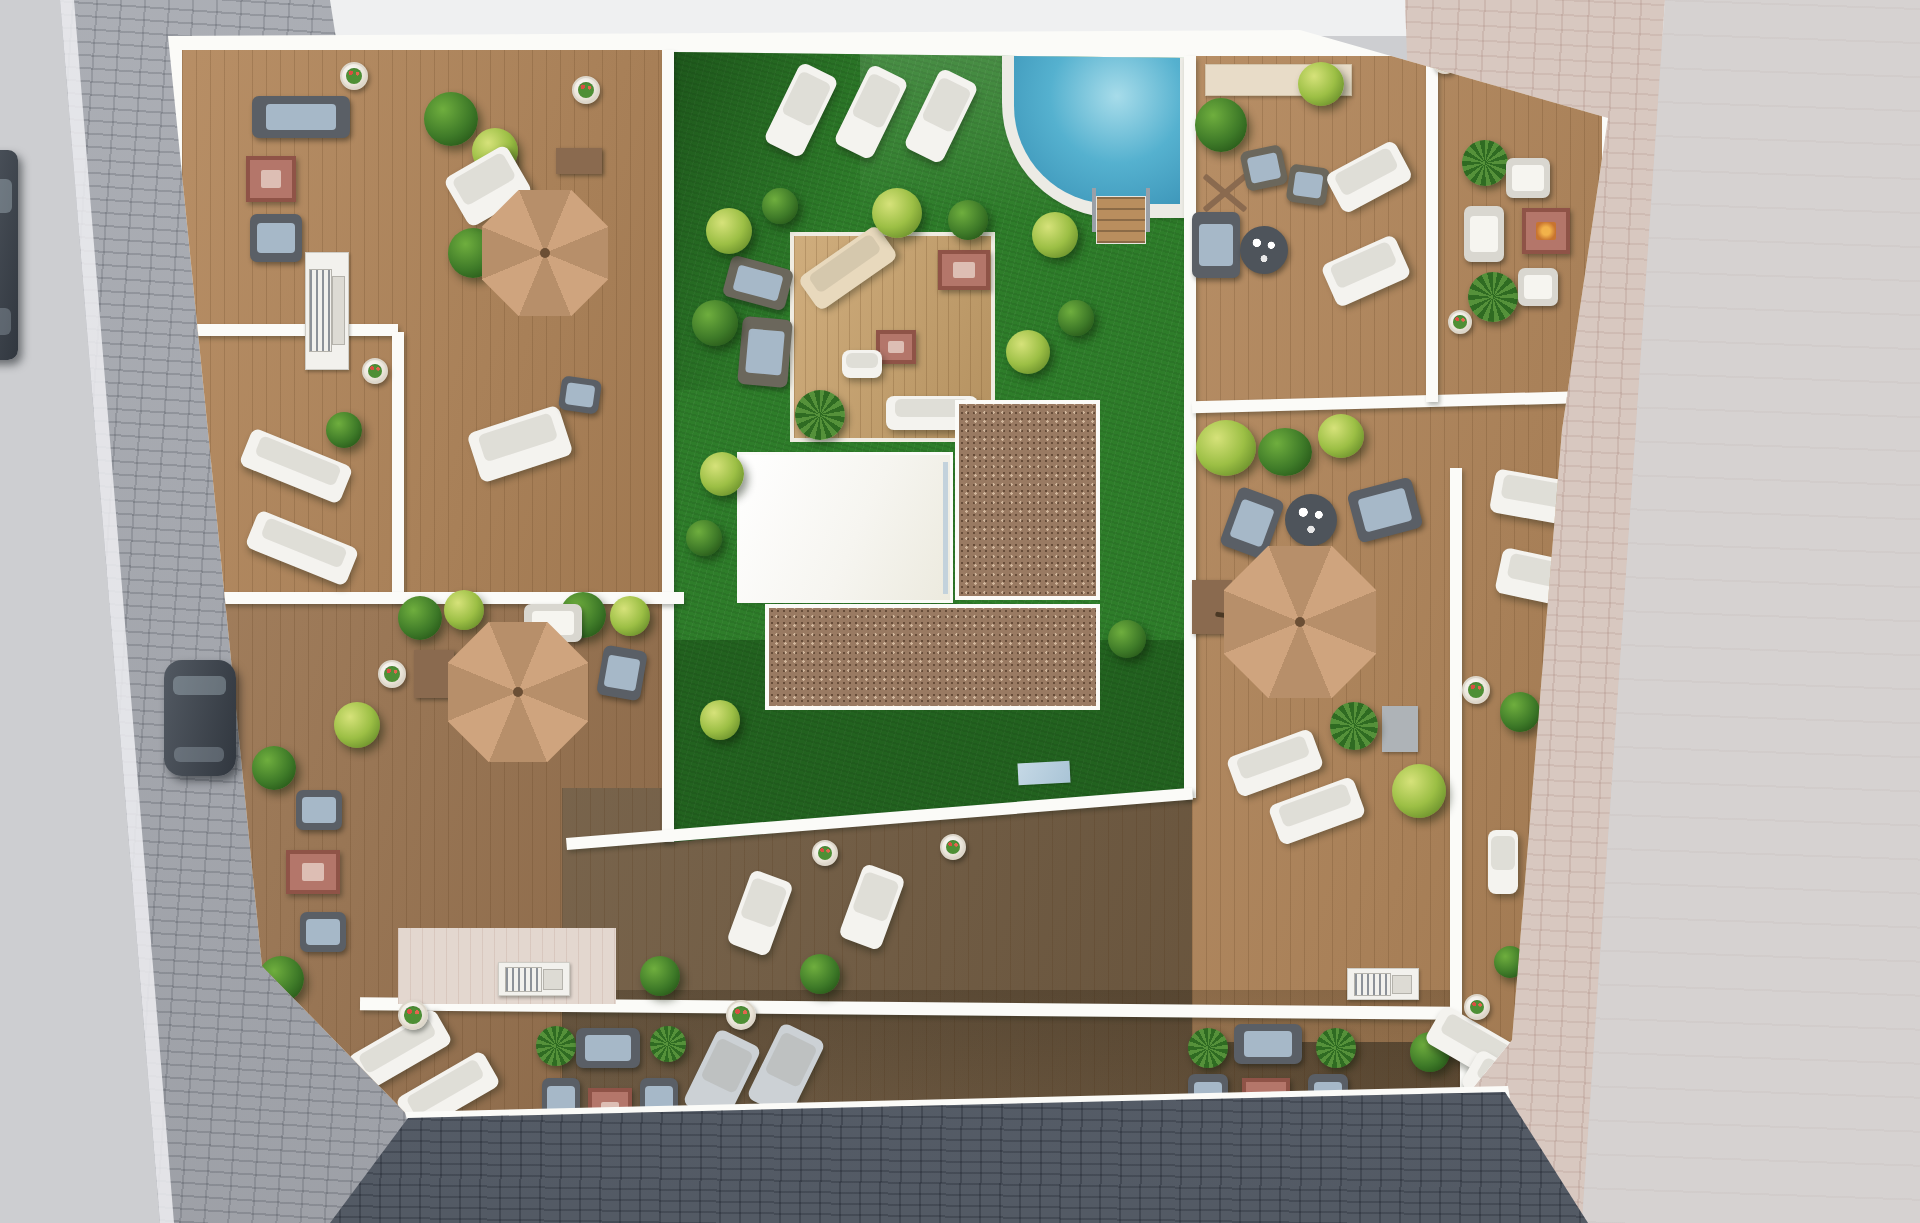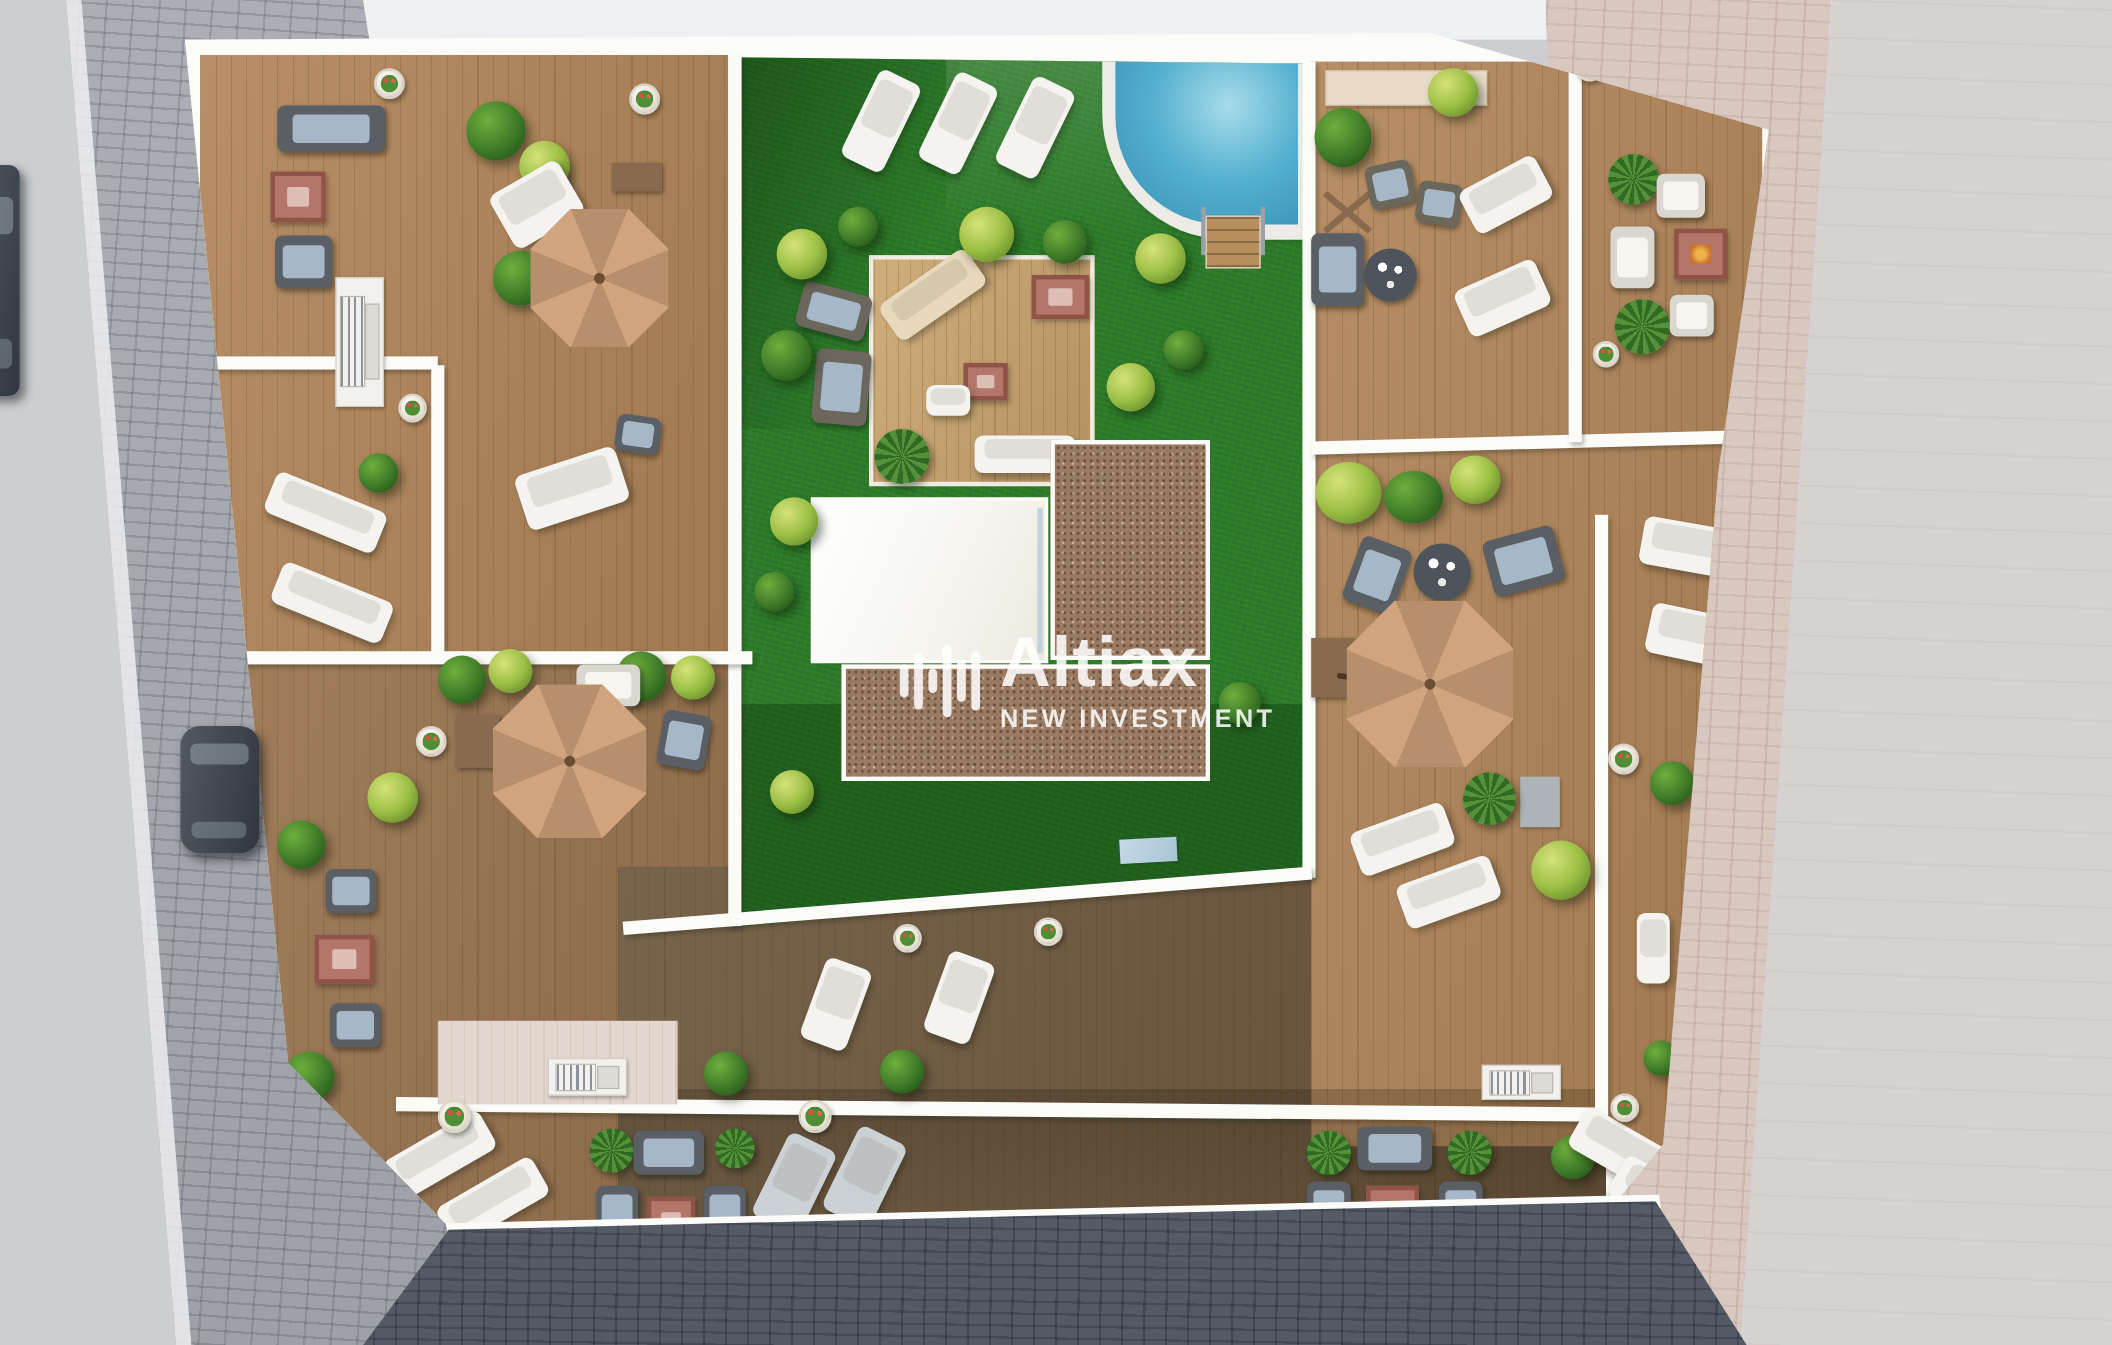--- a/index.html
+++ b/index.html
@@ -298,28 +298,14 @@
     <div class="e bush" style="left:1494px;top:946px;width:32px;height:32px"></div>
     <div class="e pot" style="left:1464px;top:994px;width:26px;height:26px"></div>
   </div>
 
   <div class="e" style="left:0;top:0;width:1920px;height:1223px;clip-path:polygon(405px 1112px,1508px 1086px,1510px 1098px,408px 1124px);background:var(--railing)"></div>
   <div class="e streetdark" style="left:0;top:0;width:1920px;height:1223px;clip-path:polygon(330px 1223px,408px 1118px,1505px 1092px,1588px 1223px)"></div>
 
   <div class="e car" style="left:164px;top:660px;width:72px;height:116px"></div>
   <div class="e car" style="left:-26px;top:150px;width:44px;height:210px;border-radius:10px"></div>
 
-  <div id="wm">
-    <span class="logo">
-      <i style="height:30px"></i>
-        <i style="height:52px"></i>
-        <i style="height:22px"></i>
-      <i style="height:66px"></i>
-        <i style="height:38px"></i>
-        <i style="height:54px"></i>
-    </span>
-    <span>
-      <div class="brand">Altiax</div>
-      <div class="tag">NEW INVESTMENT</div>
-    </span>
-  </div>
 
 </div>
 
 </body></html>

